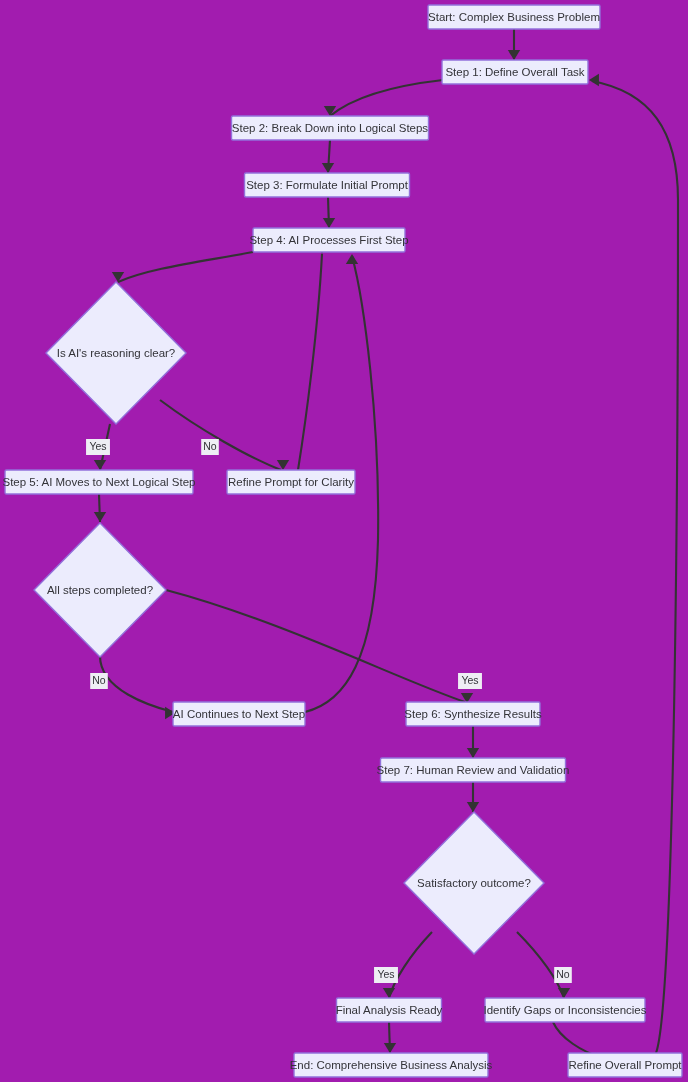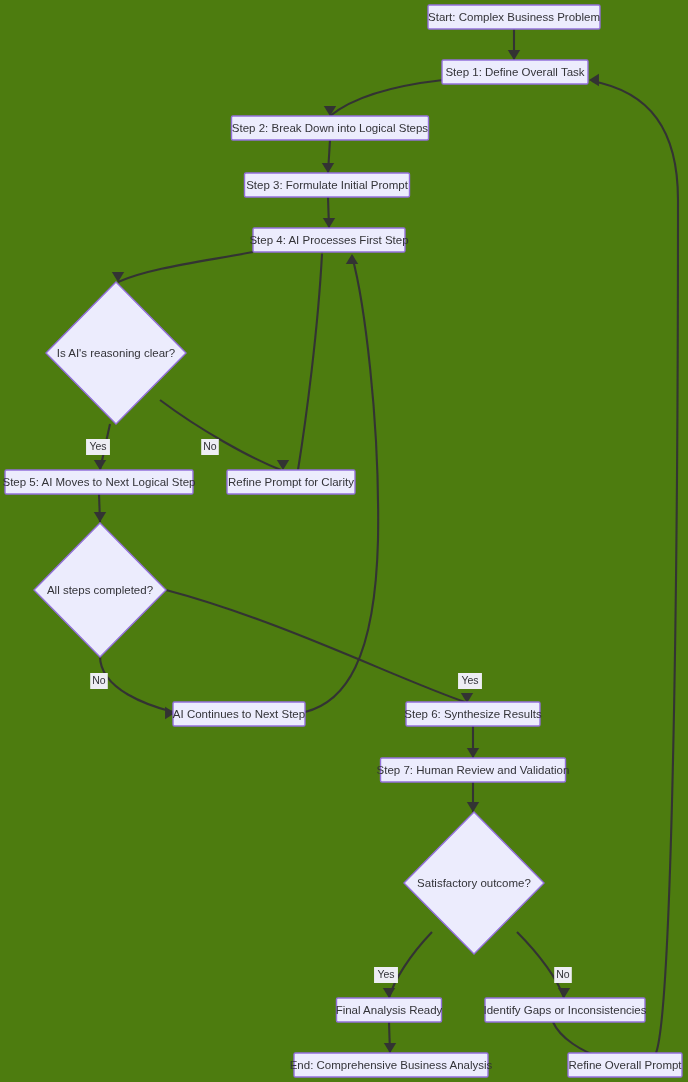--- a/index.html
+++ b/index.html
@@ -10,21 +10,21 @@
   body {
     width: 688px;
     height: 1082px;
     overflow: hidden;
     font-family: "Liberation Sans", sans-serif;
   }
   #diagram-root {
     position: relative;
     width: 688px;
     height: 1082px;
-    background: #4d7c0f;
+    background: #a21caf;
   }
   svg#flowchart {
     display: block;
     width: 688px;
     height: 1082px;
   }
   .node-rect {
     fill: #ececfd;
     stroke: #9370db;
     stroke-width: 1.4px;

